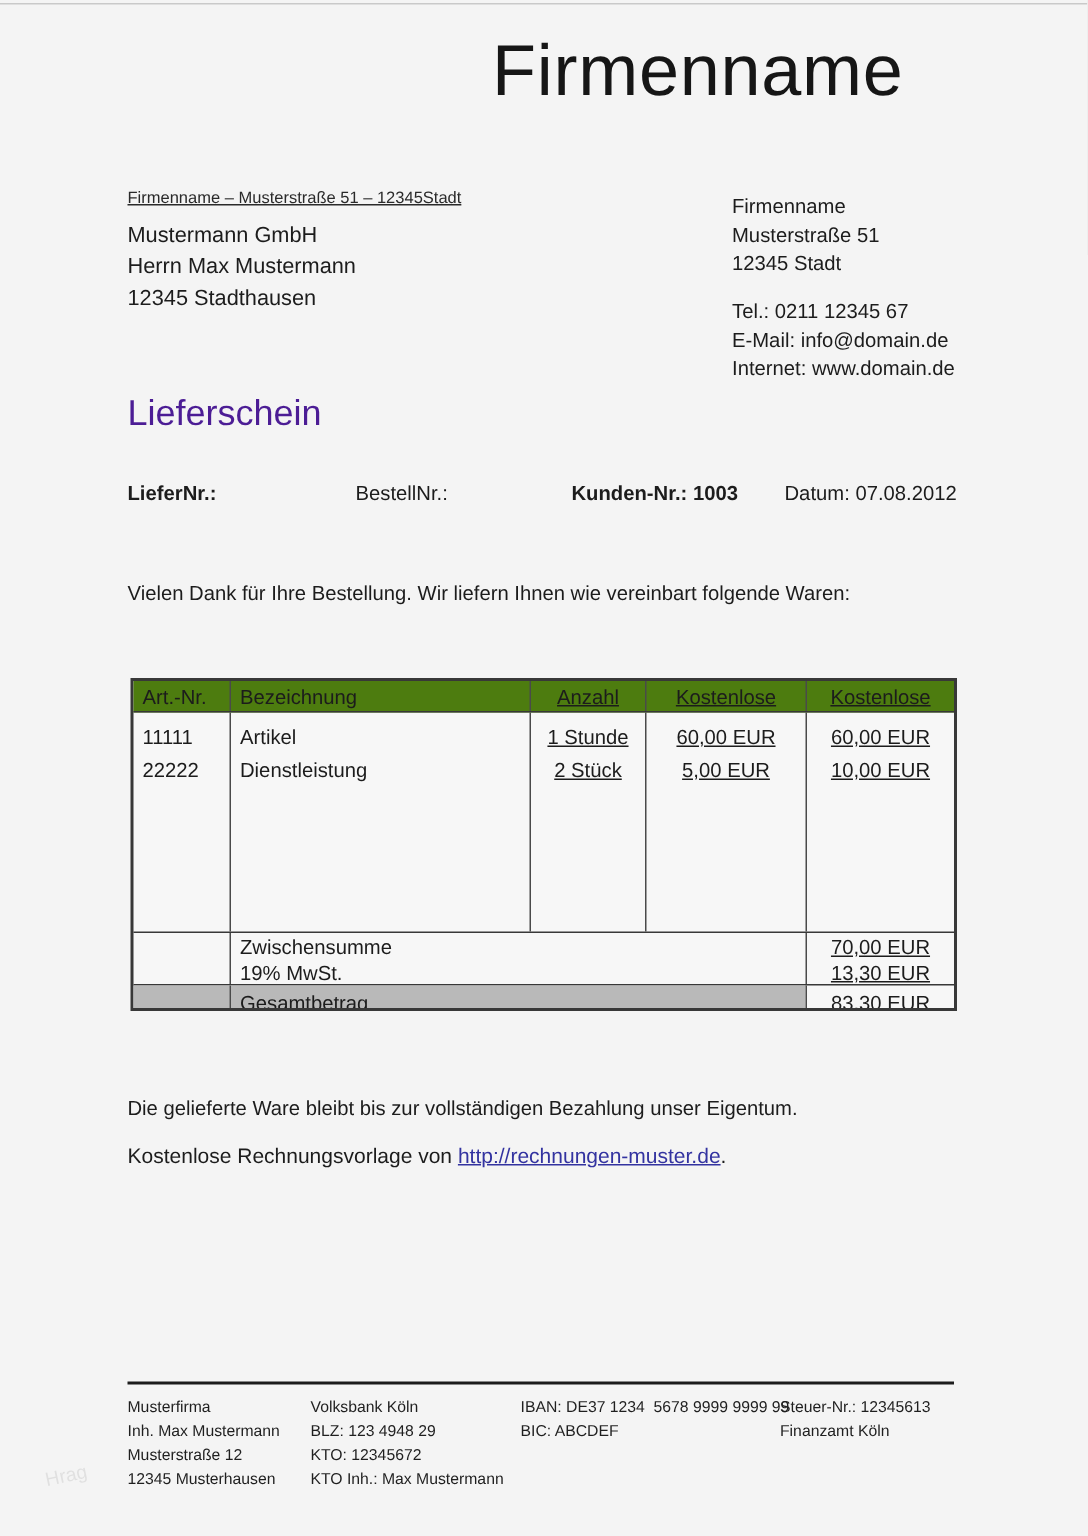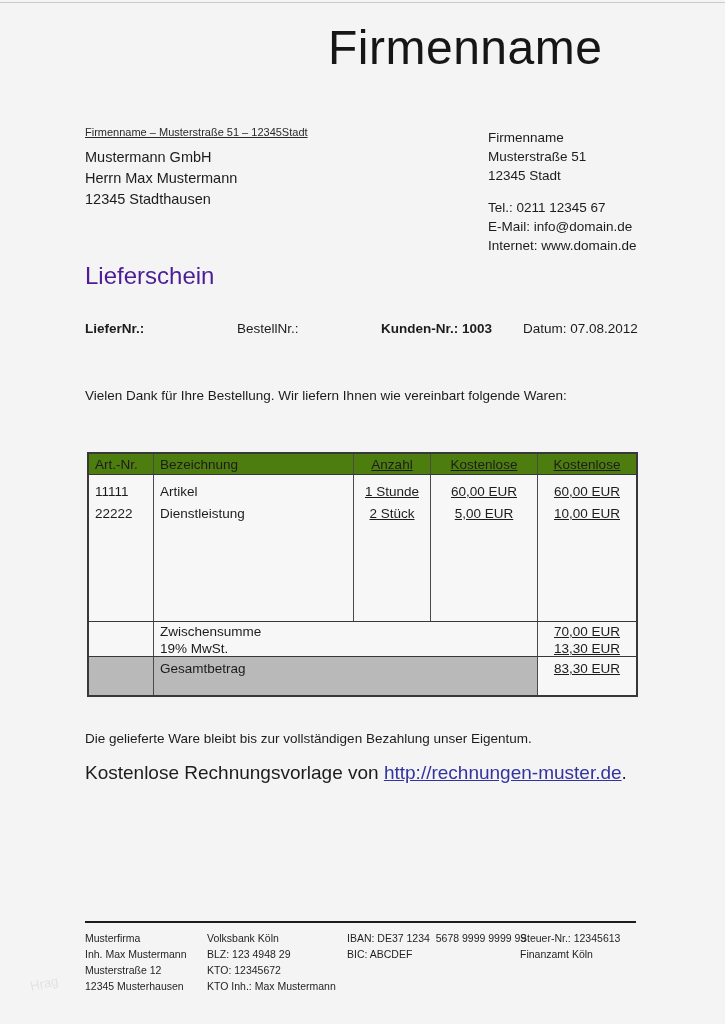--- a/index.html
+++ b/index.html
@@ -82,32 +82,32 @@
     height: 21px; line-height: 19px;
   }
   .t-body { height: 146px; line-height: 22px; }
   .t-body .t-cell { padding-top: 6px; }
   .t-totals {
     border-top: 1px solid #383838;
     height: 35px; line-height: 17px;
   }
   .t-grand {
     border-top: 1px solid #383838;
-    height: 39px; line-height: 21px;
+    height: 16px; line-height: 21px;
   }
   .t-grand .gray { background: #b9b9b9; }
 
   
   .ownership-note {
     position: absolute; left: 85px; top: 731px;
     font-size: 13.5px;
   }
   .credit-note {
     position: absolute; left: 85px; top: 762px;
-    font-size: 19px;
+    font-size: 14px;
   }
   .credit-note a { color: #3333a0; text-decoration: underline; }
 
   
   .footer-rule {
     position: absolute; left: 85px; top: 921px; width: 551px; height: 2px;
     background: #1c1c1c;
   }
   .footer {
     position: absolute; left: 85px; top: 930px; width: 620px; height: 70px;

